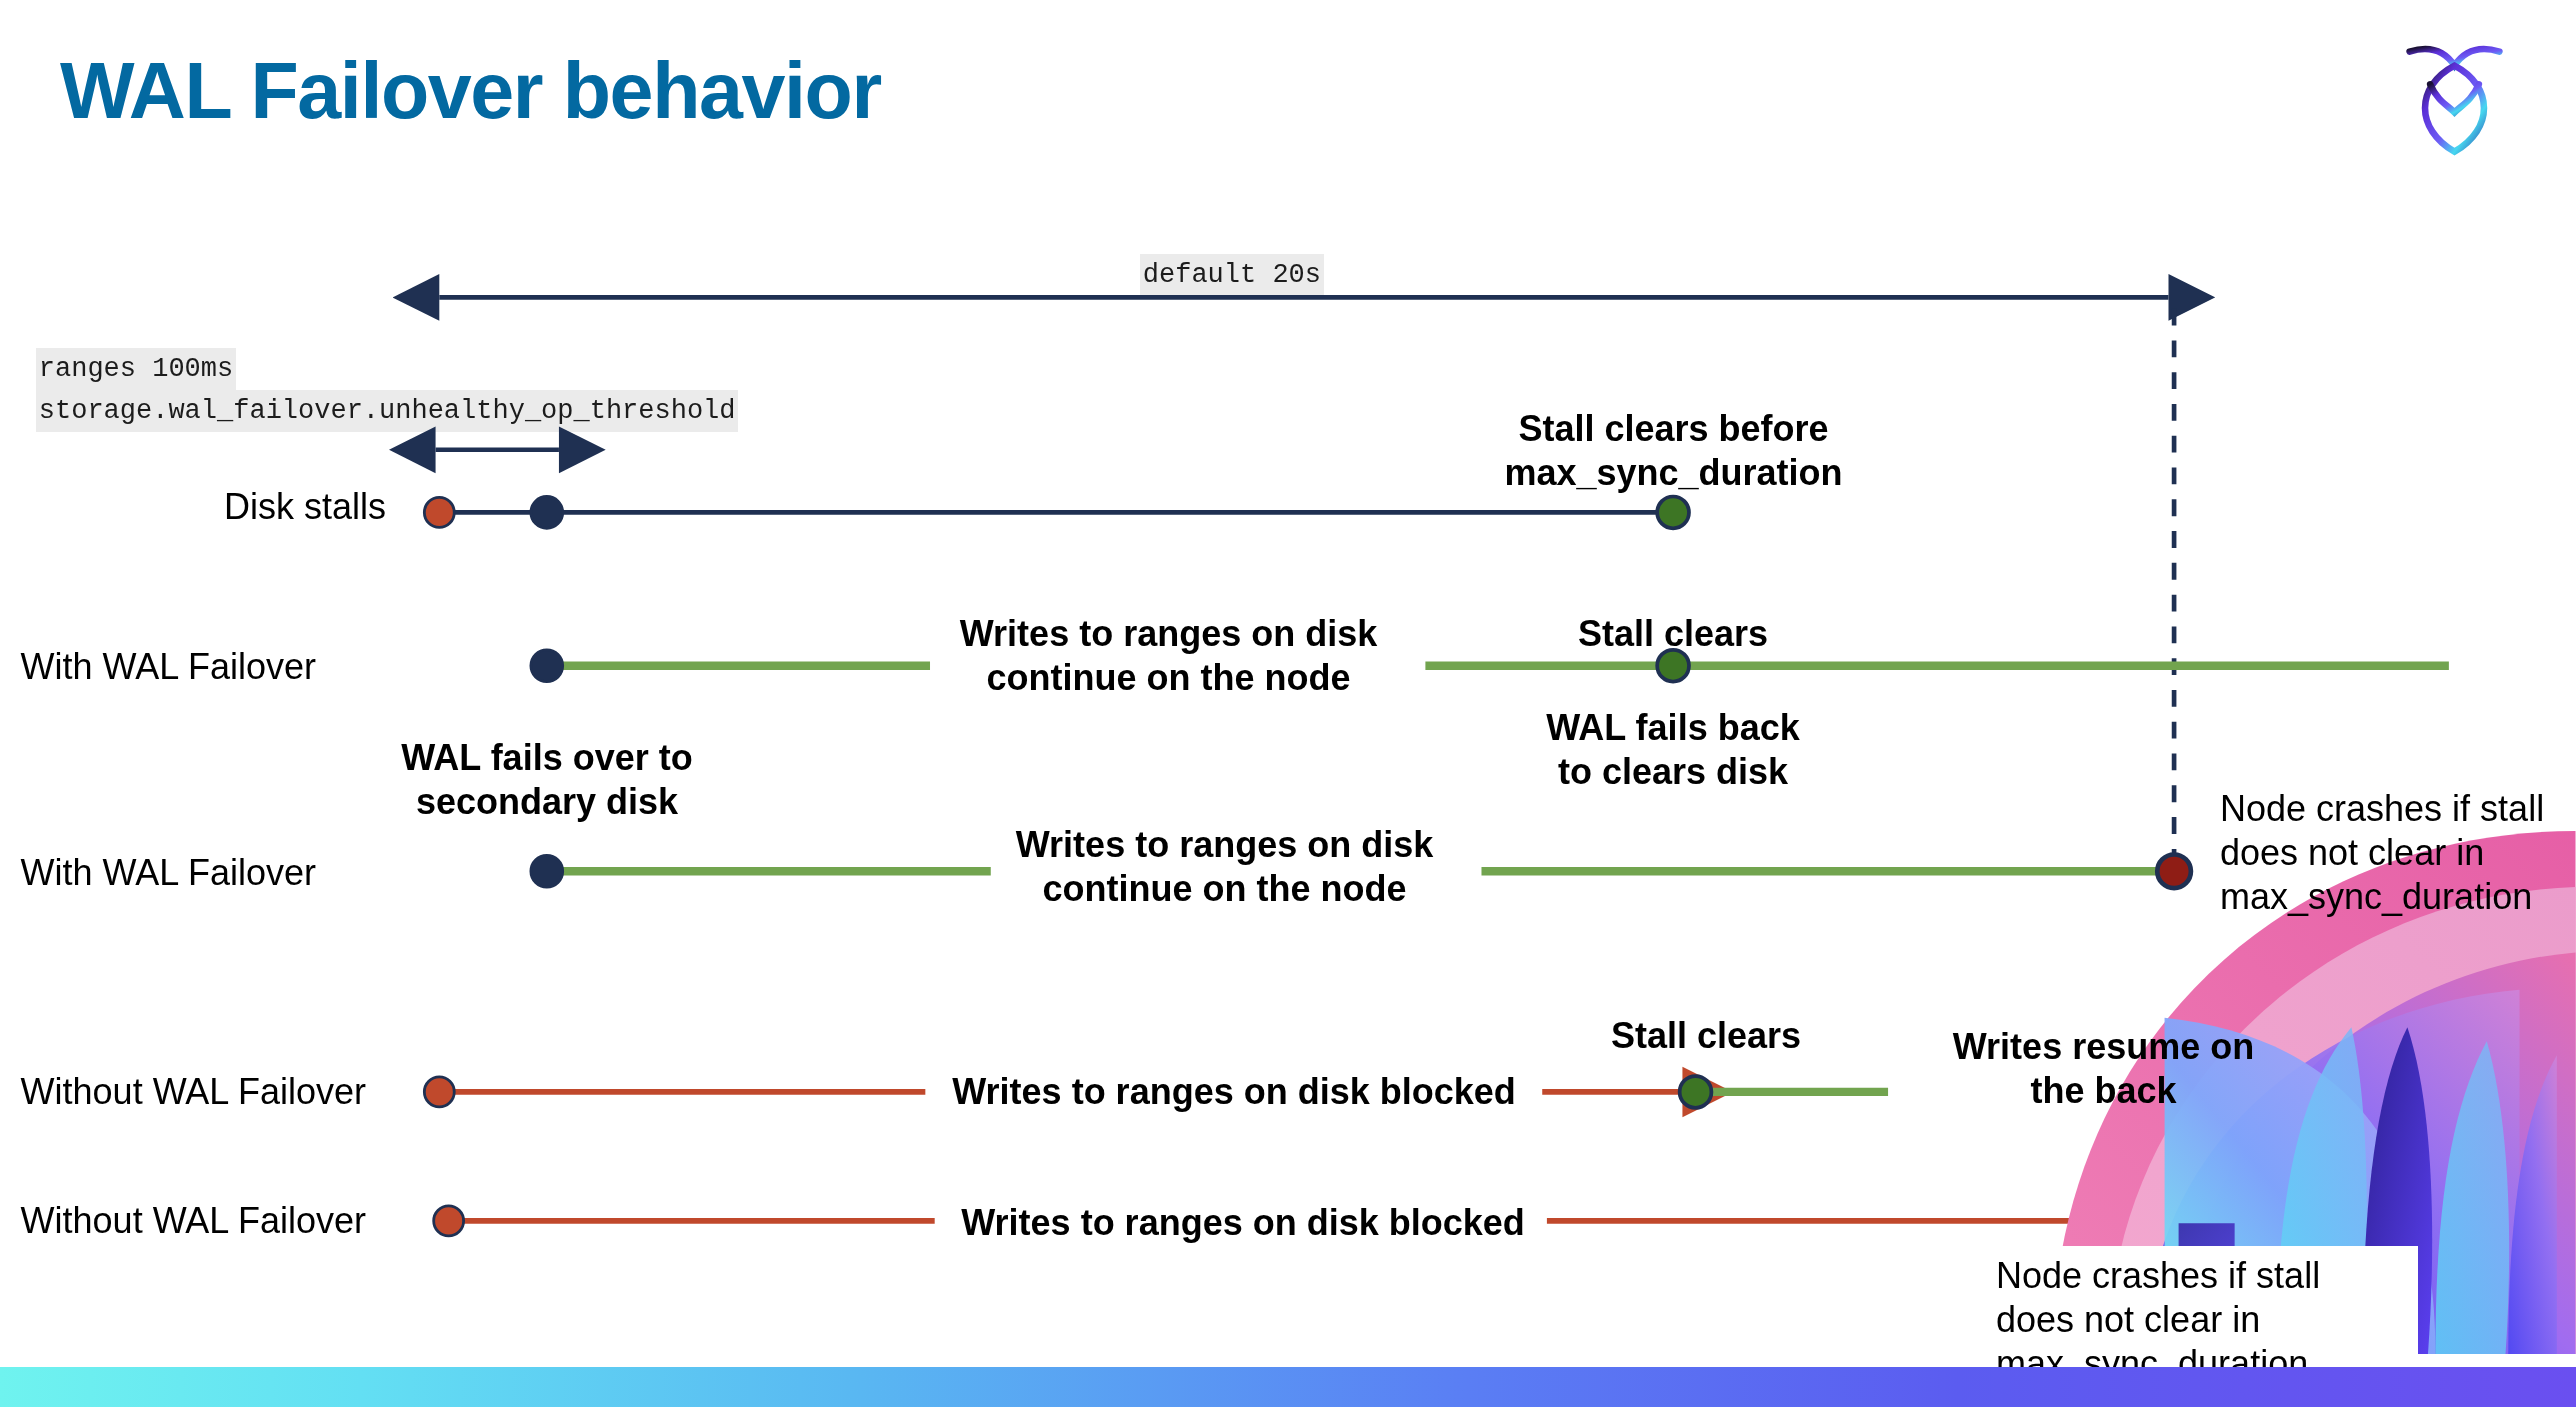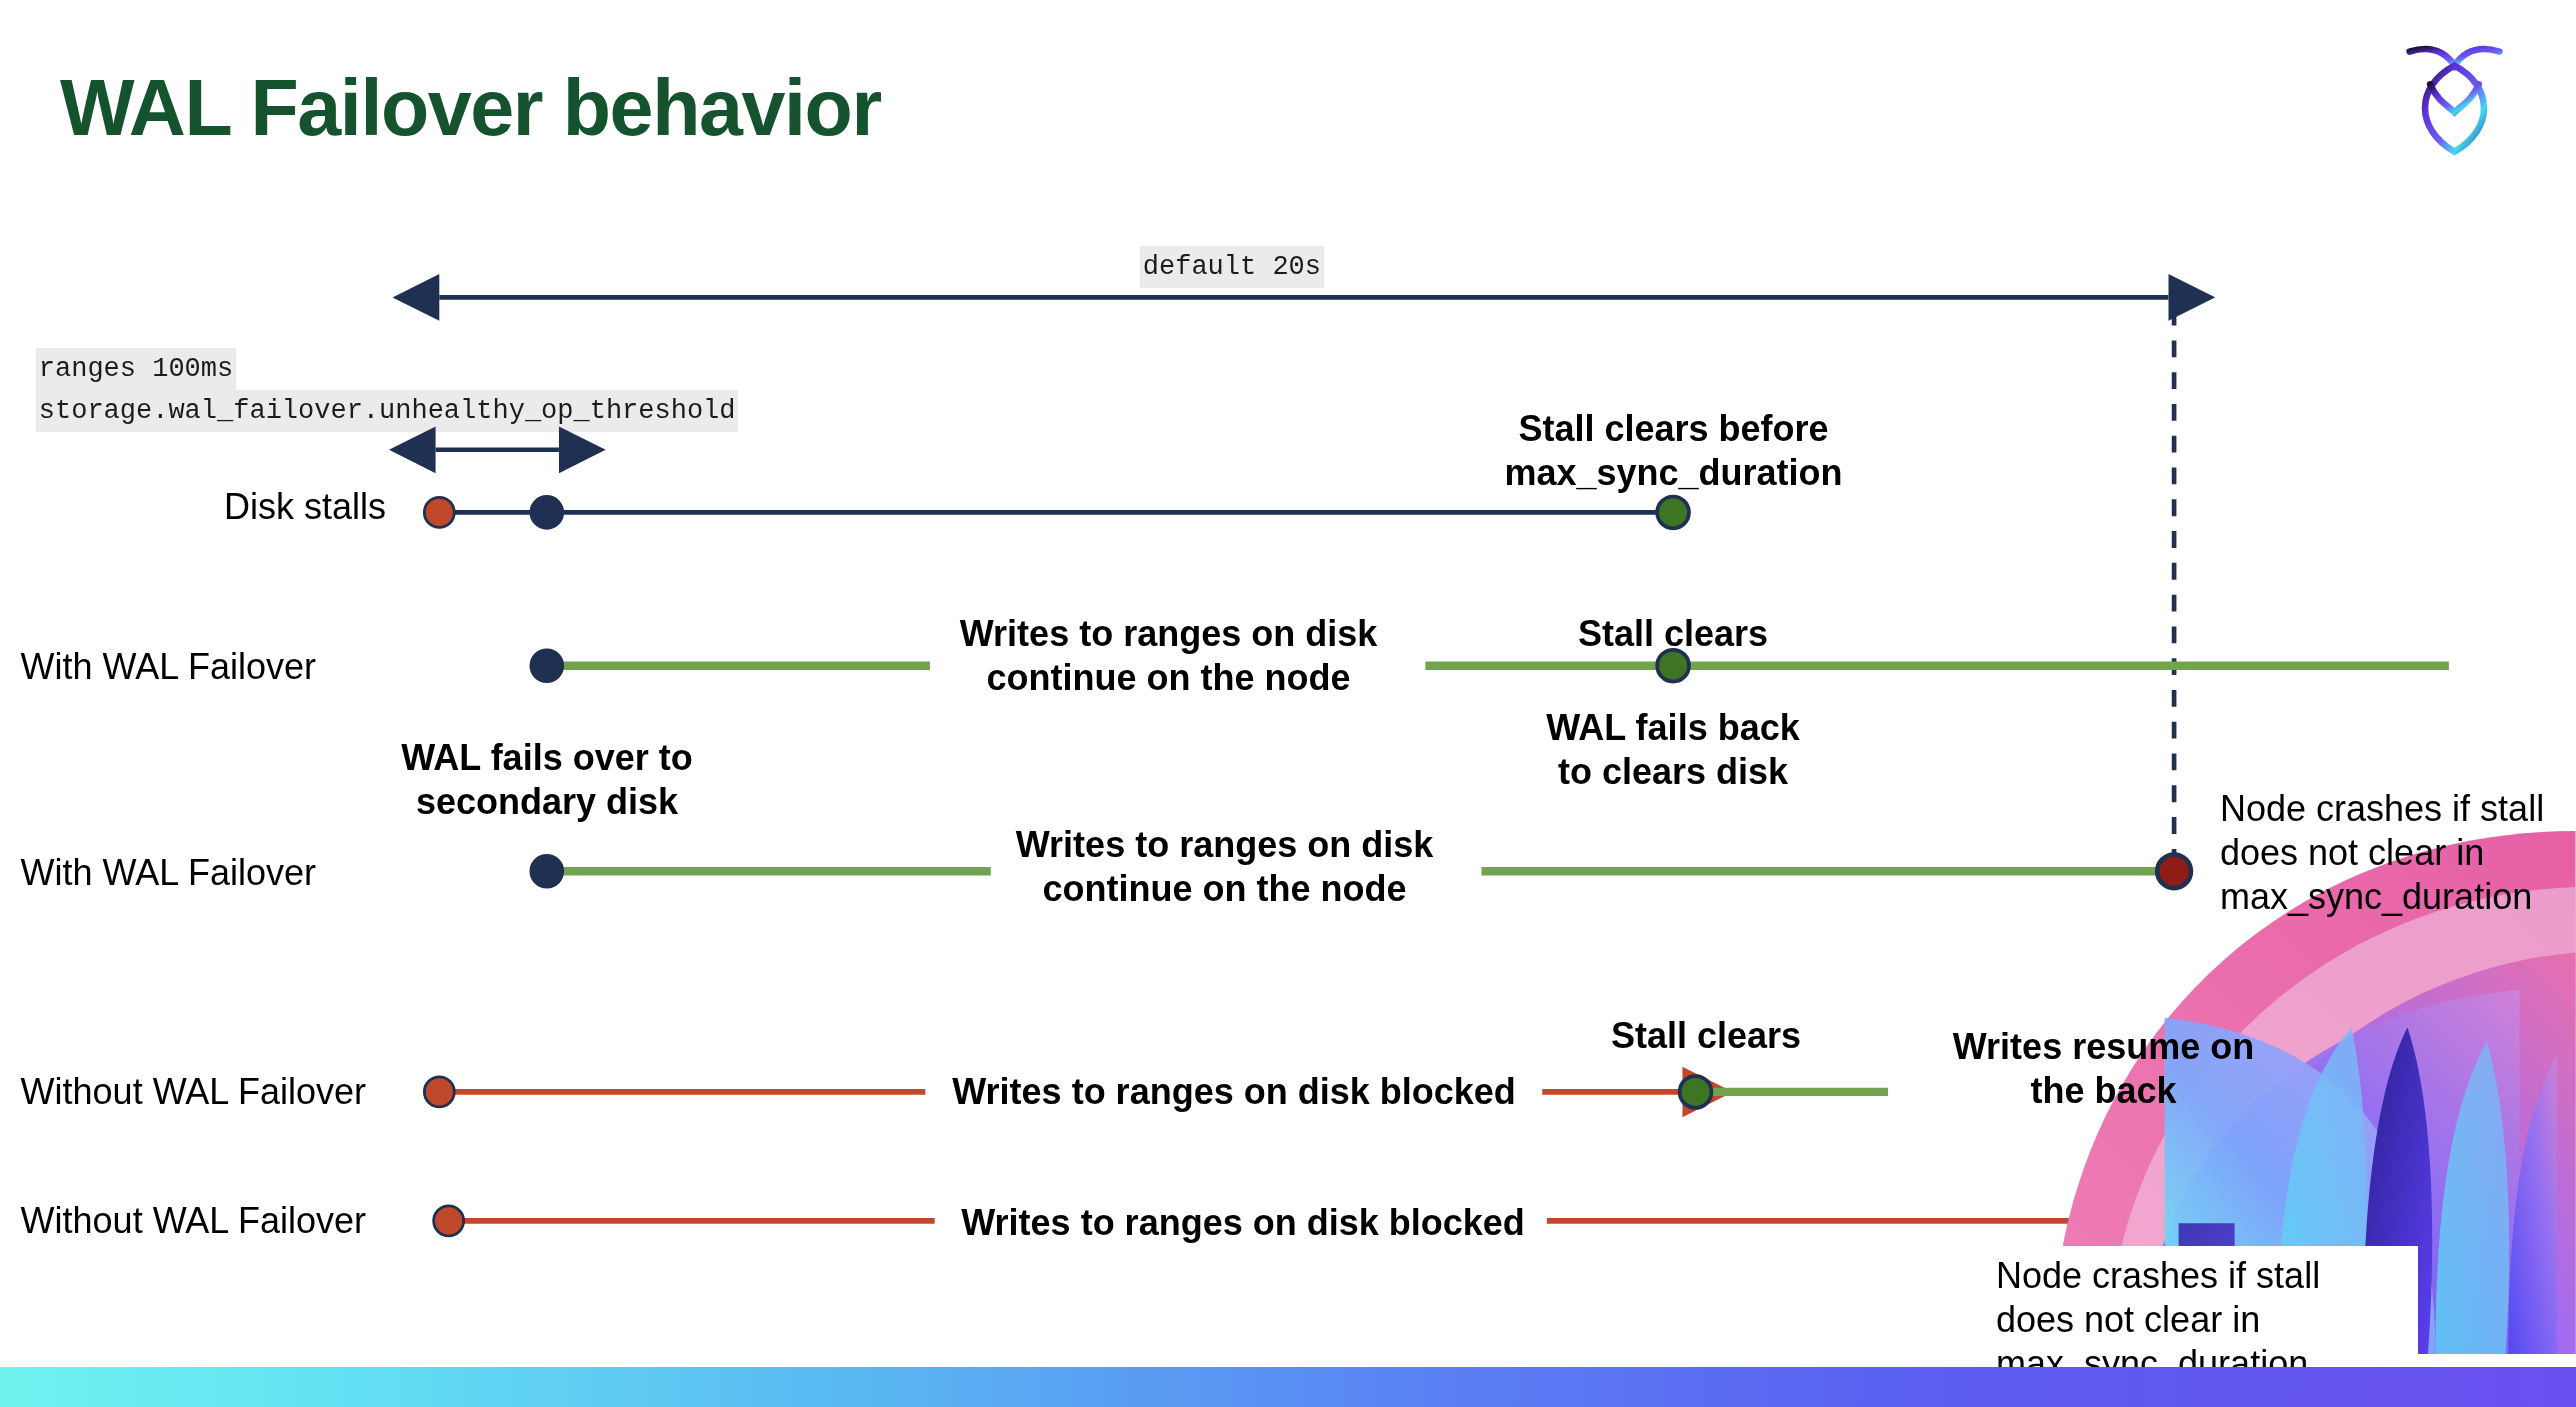--- a/index.html
+++ b/index.html
@@ -3,21 +3,21 @@
 <meta charset="utf-8">
 <style>
   html,body{margin:0;padding:0;background:#fff;}
   body{width:2576px;height:1408px;position:relative;overflow:hidden;
        font-family:"Liberation Sans","DejaVu Sans",sans-serif;color:#000;}
 
   .slide{position:absolute;inset:0;background:#fff;overflow:hidden;}
 
   
   .title{position:absolute;left:60px;top:50px;font-size:79px;font-weight:800;
-         letter-spacing:-1.4px;line-height:1.05;color:#14532d;white-space:nowrap;margin-top:17px;}
+         letter-spacing:-1.4px;line-height:1.05;color:#0369a1;white-space:nowrap;}
 
   
   .logo{position:absolute;left:2389px;top:28px;width:131px;height:136px;}
 
   
   .mono{position:absolute;font-family:"Liberation Mono","DejaVu Sans Mono",monospace;
         font-size:27px;line-height:40px;color:#1c1c1c;white-space:nowrap;}
   .mono span{background:#ebebeb;padding:0.9px 2.8px;display:inline-block;}
 
   
@@ -57,21 +57,21 @@
           <stop offset="100%" stop-color="#2b3fa8"></stop>
         </linearGradient>
       </defs>
       <path d="M22 25 C45 18 60 25 70 40 C80 25 95 18 118 25" fill="none" stroke="url(#lg)" stroke-width="7" stroke-linecap="round"></path>
       <path d="M70 40 C28 62 28 108 70 132 C112 108 112 62 70 40 Z" fill="none" stroke="url(#lg)" stroke-width="7"></path>
       <path d="M44 60 C52 78 62 82 70 90 C78 82 88 78 96 60" fill="none" stroke="url(#lg)" stroke-width="7" stroke-linecap="round"></path>
       <path d="M70 90 L70 132" fill="none" stroke="url(#lg)" stroke-width="7"></path>
     </svg>
   </div>
 
-  <div class="mono" style="left:1140px;top:246px;text-decoration:underline;">
+  <div class="mono" style="left:1140px;top:254px;text-decoration:underline;">
     <span>default 20s</span><br>
   </div>
 
   <div class="mono" style="left:36px;top:348px;">
     <span>ranges 100ms</span><br>
     <span>storage.wal_failover.unhealthy_op_threshold</span>
   </div>
 
   <svg class="layer" viewBox="0 0 2756 1506" width="2576" height="1408">
     <defs>

